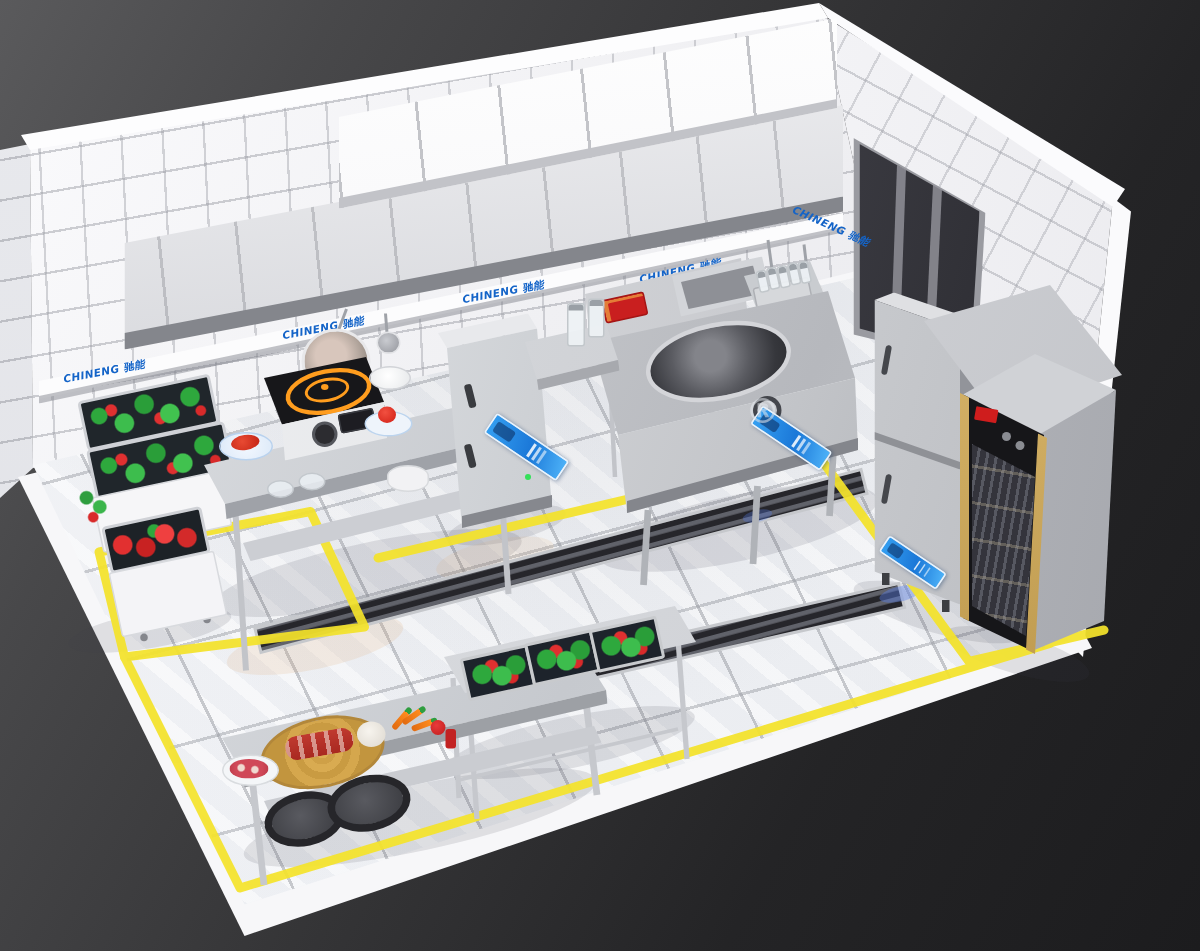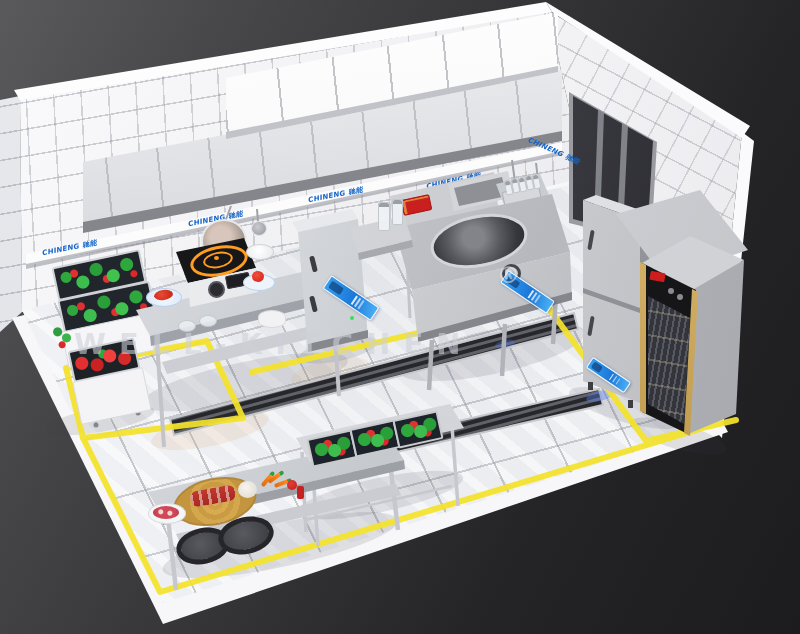--- a/index.html
+++ b/index.html
@@ -311,14 +311,13 @@
   <div class="abs" style="left:281px;top:474px;width:4px;height:18px;background:linear-gradient(#2f9e3f 0 4px,#ff8c1e 4px,#e06a10);border-radius:2px;transform:rotate(70deg);"></div>
   <div class="disc" style="left:287px;top:480px;width:10px;height:10px;background:radial-gradient(circle at 40% 35%,#e83a3a,#c01d1d);"></div>
   <div class="abs" style="left:297px;top:486px;width:7px;height:13px;background:#c22222;border-radius:2px;"></div>
 
   <div class="clip" style="clip-path:polygon(296px 438px,450px 404px,464px 428px,310px 462px);background:linear-gradient(120deg,#e2e4e7,#c8cacf);"></div>
   <div class="basin" style="left:309px;top:434px;"></div>
   <div class="basin" style="left:352px;top:424px;"></div>
   <div class="basin" style="left:395px;top:415px;"></div>
 
   <div class="wm-reg">®</div>
-  <div class="wm-latin">WELL-KITCHEN</div>
 </div>
 
 </body></html>

